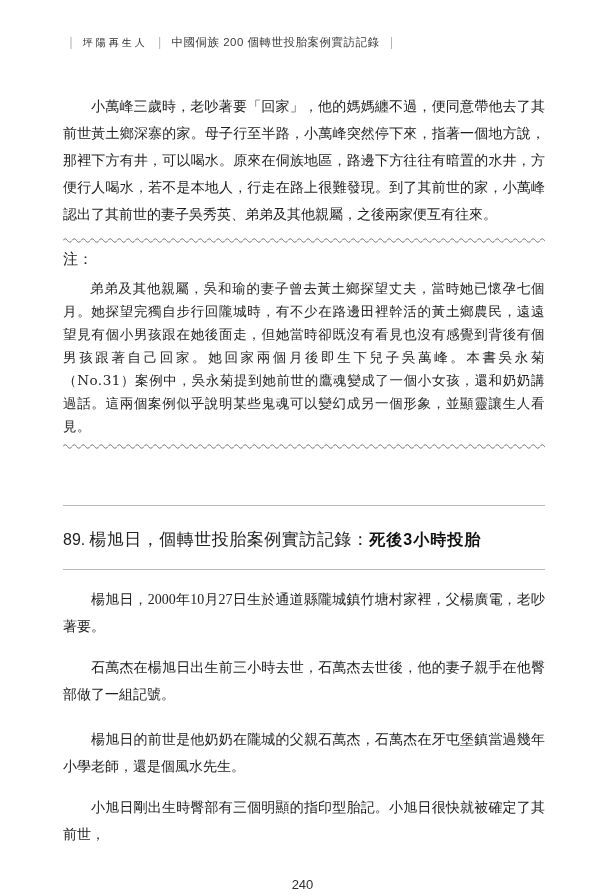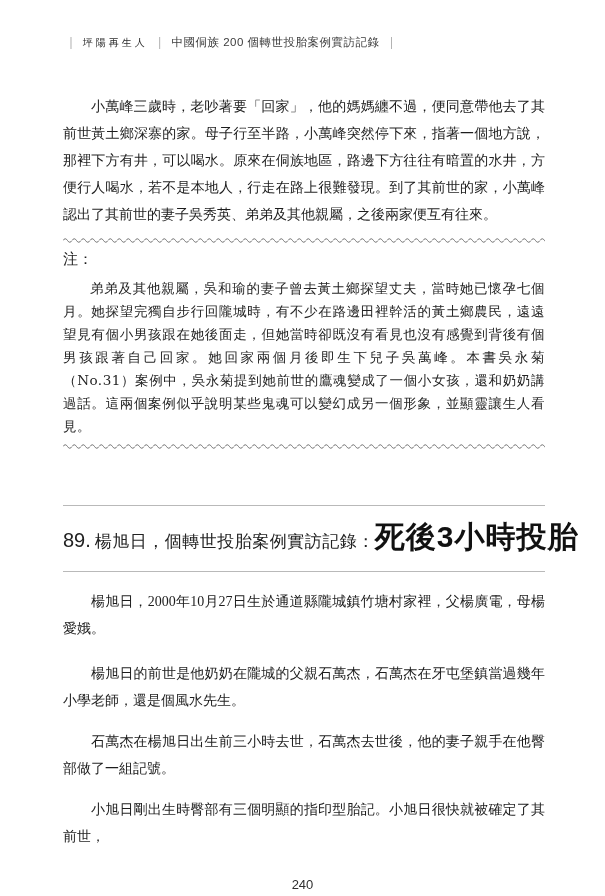--- a/index.html
+++ b/index.html
@@ -89,31 +89,31 @@
   .rule-top { margin-top: 56px; }
   .rule-bottom { margin-top: 12px; }
   .section-heading {
     margin: 14px 0 0 0;
     white-space: nowrap;
     font-weight: normal;
     line-height: 34px;
     font-family: "Liberation Sans", "DejaVu Sans", sans-serif;
   }
   .section-number {
-    font-size: 20px;
+    font-size: 16px;
     color: #222222;
     margin-right: 4px;
   }
   .section-title {
     font-size: 17px;
     letter-spacing: 0.5px;
     color: #222222;
   }
   .section-emphasis {
-    font-size: 30px;
+    font-size: 16px;
     font-weight: bold;
     letter-spacing: 1px;
     color: #111111;
   }
   
   .sec-para-1 { margin-top: 16px; }
   .sec-para-2 { margin-top: 18px; }
   .sec-para-3 { margin-top: 14px; }
   .sec-para-4 { margin-top: 14px; }
   
@@ -166,20 +166,20 @@
   </div>
 
   <hr class="section-rule rule-top">
 
   <h2 class="section-heading">
     <span class="section-number">89.</span><span class="section-title">楊旭日，個轉世投胎案例實訪記錄：</span><span class="section-emphasis">死後3小時投胎</span>
   </h2>
 
   <hr class="section-rule rule-bottom">
 
-  <p class="body-para sec-para-1">楊旭日，2000年10月27日生於通道縣隴城鎮竹塘村家裡，父楊廣電，母楊愛娥。</p>
+  <p class="body-para sec-para-1">楊旭日，2000年10月27日生於通道縣隴城鎮竹塘村家裡，父楊廣電，老吵著要。</p>
+  <p class="body-para sec-para-3">石萬杰在楊旭日出生前三小時去世，石萬杰去世後，他的妻子親手在他臀部做了一組記號。</p>
   <p class="body-para sec-para-2">楊旭日的前世是他奶奶在隴城的父親石萬杰，石萬杰在牙屯堡鎮當過幾年小學老師，還是個風水先生。</p>
-  <p class="body-para sec-para-3">石萬杰在楊旭日出生前三小時去世，石萬杰去世後，他的妻子親手在他臀部做了一組記號。</p>
   <p class="body-para sec-para-4">小旭日剛出生時臀部有三個明顯的指印型胎記。小旭日很快就被確定了其前世，</p>
 
   <div class="page-number">240</div>
 
 </div>
 
 </body></html>

